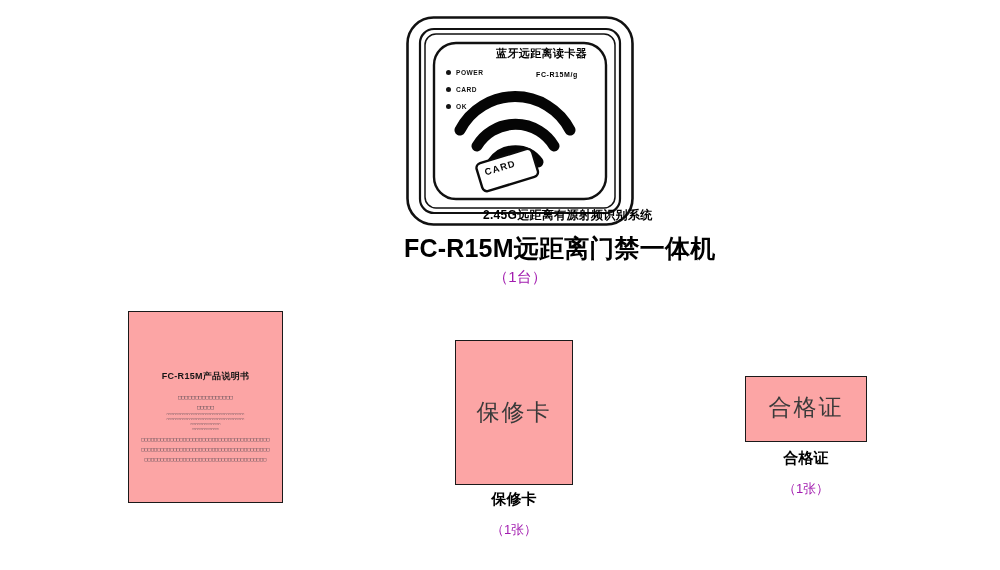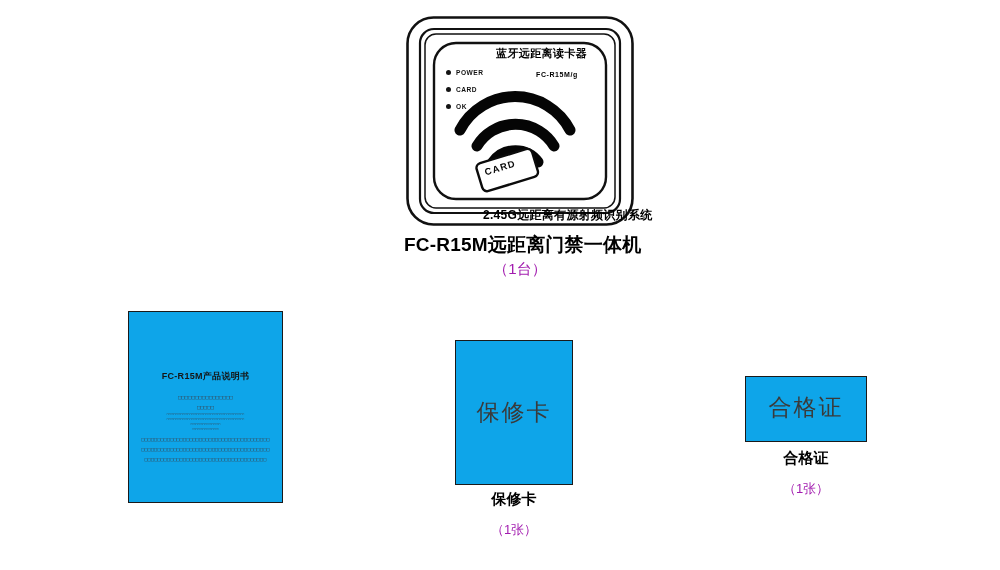--- a/index.html
+++ b/index.html
@@ -35,21 +35,21 @@
   .cap-main {
     font-weight: bold;
     color: #000000;
     letter-spacing: 0.2px;
     white-space: nowrap;
   }
   .cap-qty {
     color: #a21caf;
     white-space: nowrap;
   }
-  .cap-main.big { font-size: 19px; }
+  .cap-main.big { font-size: 25px; }
   .cap-qty.big  { font-size: 15px; margin-top: 4px; }
   .cap-main.mid { font-size: 15px; }
   .cap-qty.mid  { font-size: 13px; margin-top: 14px; }
 
   
   #reader-device {
     left: 404px;
     top: 14px;
     width: 232px;
     height: 214px;
@@ -100,21 +100,21 @@
     letter-spacing: 0.5px;
     color: #111111;
   }
   #led-power { left: 42px; top: 55px; }
   #led-card  { left: 42px; top: 72px; }
   #led-ok    { left: 42px; top: 89px; }
 
   
   .sheet {
     position: absolute;
-    background: #0ea5e9;
+    background: #fca5a5;
     border: 1.6px solid #1a1a1a;
     box-sizing: border-box;
   }
 
   #manual-sheet {
     left: 128px;
     top: 311px;
     width: 155px;
     height: 192px;
   }

